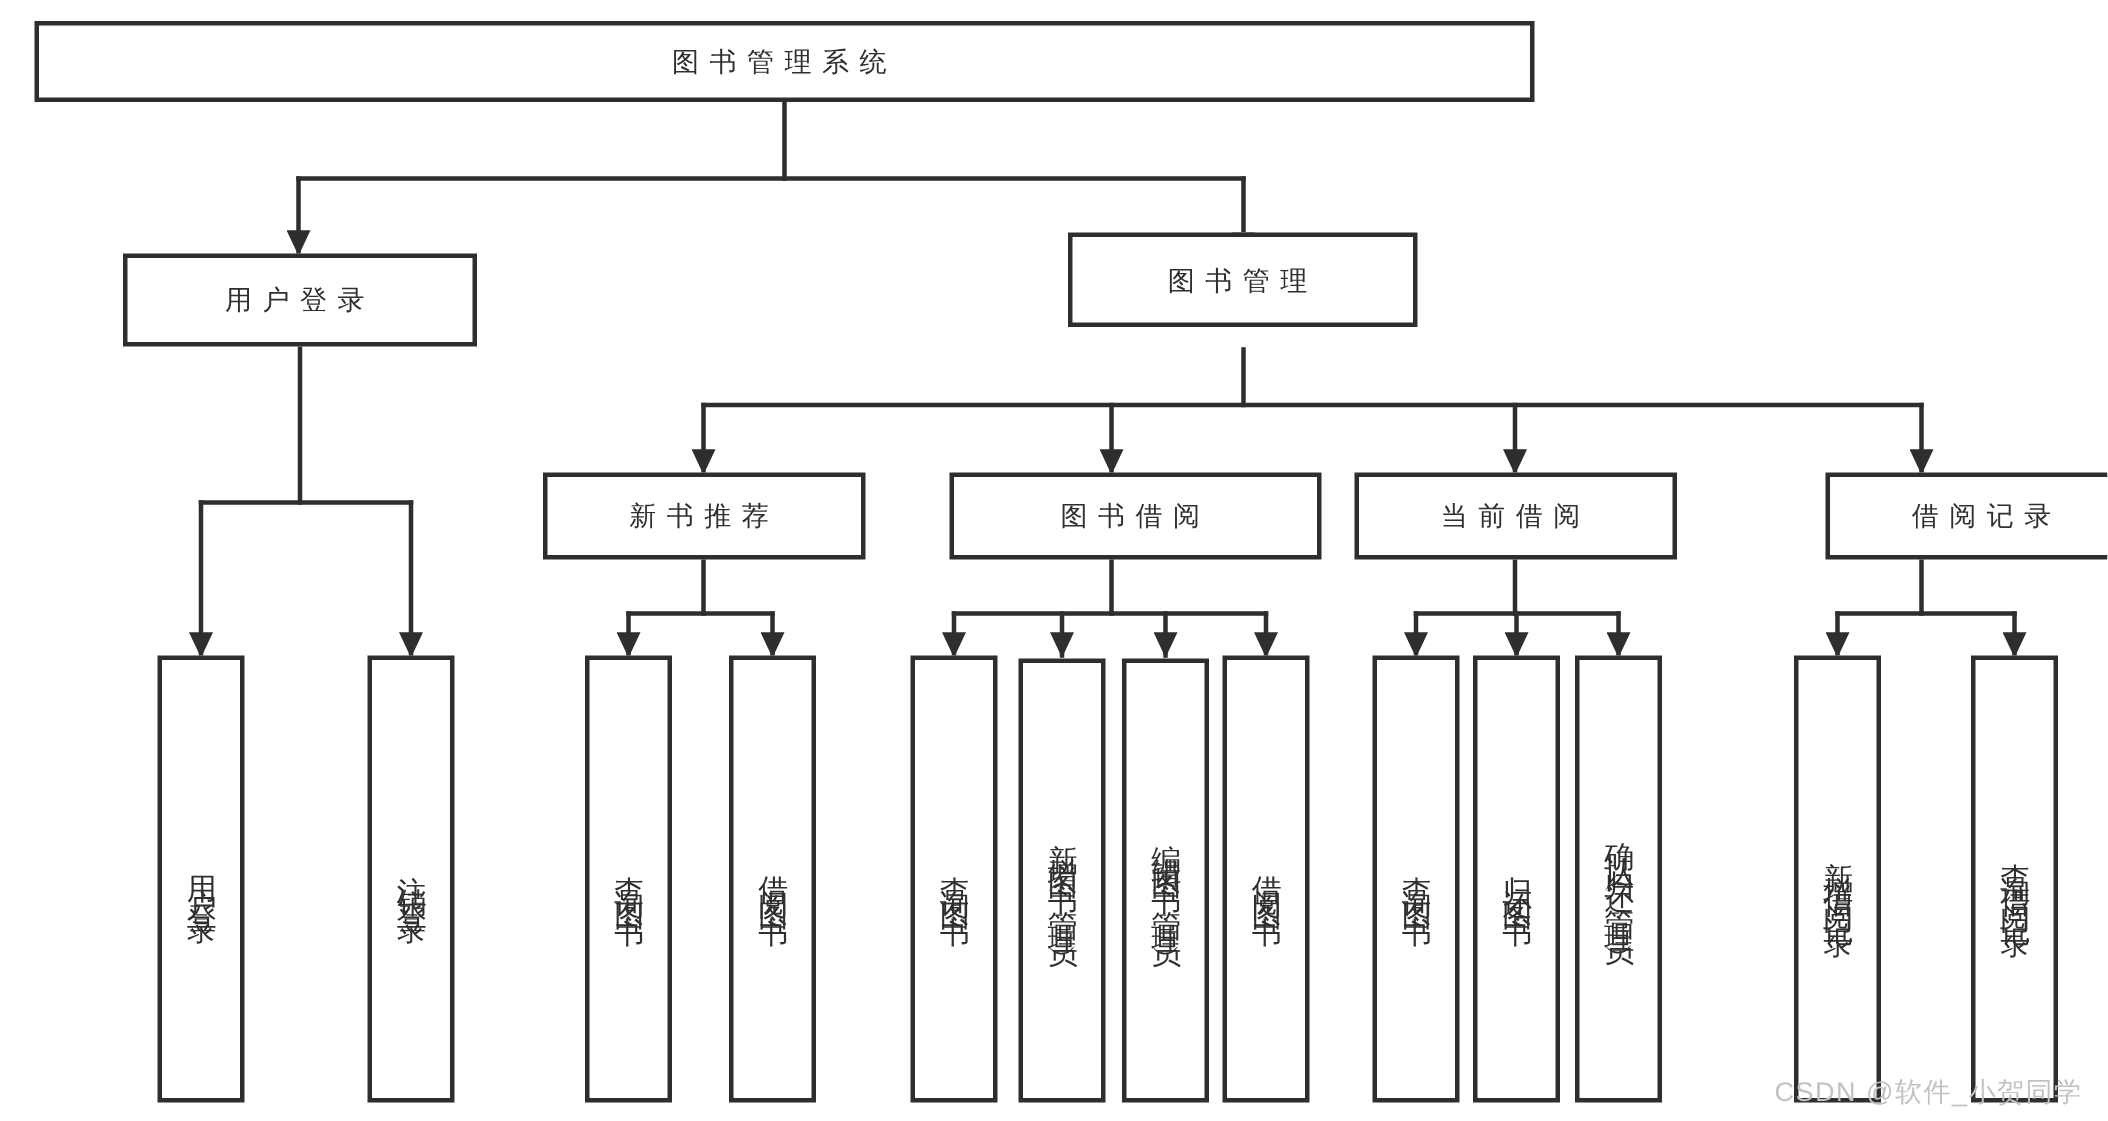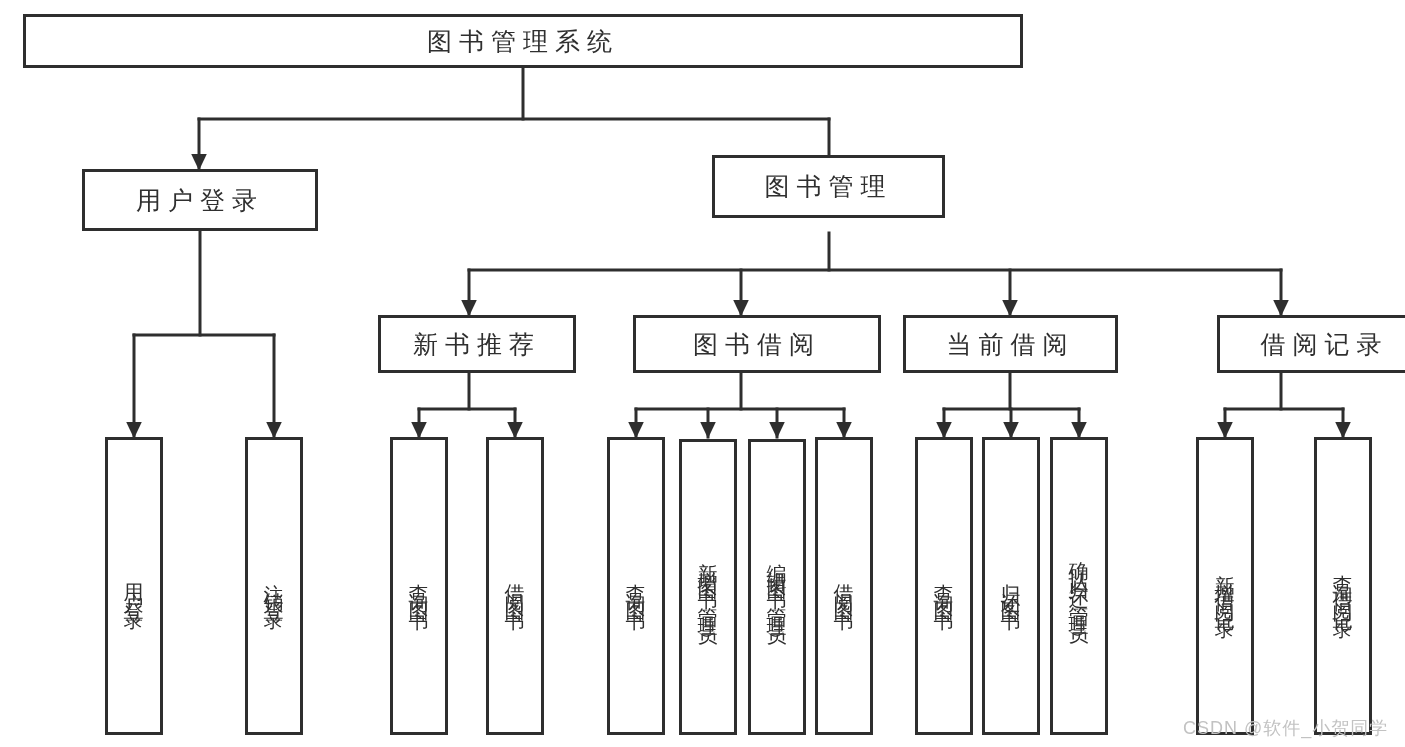--- a/index.html
+++ b/index.html
@@ -4,21 +4,21 @@
 <style>
   html,body{margin:0;padding:0;background:#ffffff;}
   .canvas{
     position:relative;width:1405px;height:747px;background:#ffffff;
     font-family:"Liberation Sans","DejaVu Sans",sans-serif;color:#2f2f2f;overflow:hidden;
   }
   .edges{position:absolute;left:0;top:0;width:1405px;height:747px;}
   .node{
     position:absolute;box-sizing:border-box;background:#ffffff;
     border:3px solid #2e2e2e;display:flex;align-items:center;justify-content:center;
-    font-size:25px;letter-spacing:7px;white-space:nowrap;
+    font-size:18px;letter-spacing:7px;white-space:nowrap;
   }
   .leaf{
     writing-mode:vertical-rl;text-orientation:mixed;
     font-size:20px;letter-spacing:9px;line-height:1.0;white-space:normal;
   }
   .watermark{
     position:absolute;left:1183px;top:716px;z-index:6;
     font-size:18px;color:#c2c2c2;letter-spacing:1px;white-space:nowrap;
   }
 </style>
@@ -82,21 +82,21 @@
         <path d="M1343,409 L1343,437" marker-end="url(#arrow)"></path>
       </g>
     </g>
   </svg>
 
   <div class="node" style="left:23px;top:14px;width:1000px;height:54px;">图书管理系统</div>
 
   <div class="node" style="left:82px;top:169px;width:236px;height:62px;">用户登录</div>
   <div class="node" style="left:712px;top:155px;width:233px;height:63px;">图书管理</div>
 
-  <div class="node" style="left:378px;top:315px;width:198px;height:58px;">新书推荐</div>
+  <div class="node" style="left:362px;top:315px;width:215px;height:58px;">新书推荐</div>
   <div class="node" style="left:633px;top:315px;width:248px;height:58px;">图书借阅</div>
   <div class="node" style="left:903px;top:315px;width:215px;height:58px;">当前借阅</div>
   <div class="node" style="left:1173px;top:315px;width:215px;height:58px;margin-left:44px;">借阅记录</div>
 
   <div class="node leaf" style="left:105px;top:437px;width:58px;height:298px;">用户登录</div>
   <div class="node leaf" style="left:245px;top:437px;width:58px;height:298px;">注销登录</div>
   <div class="node leaf" style="left:390px;top:437px;width:58px;height:298px;">查询图书</div>
   <div class="node leaf" style="left:486px;top:437px;width:58px;height:298px;">借阅图书</div>
   <div class="node leaf" style="left:607px;top:437px;width:58px;height:298px;">查询图书</div>
   <div class="node leaf" style="left:679px;top:439px;width:58px;height:296px;">新增图书（管理员）</div>

